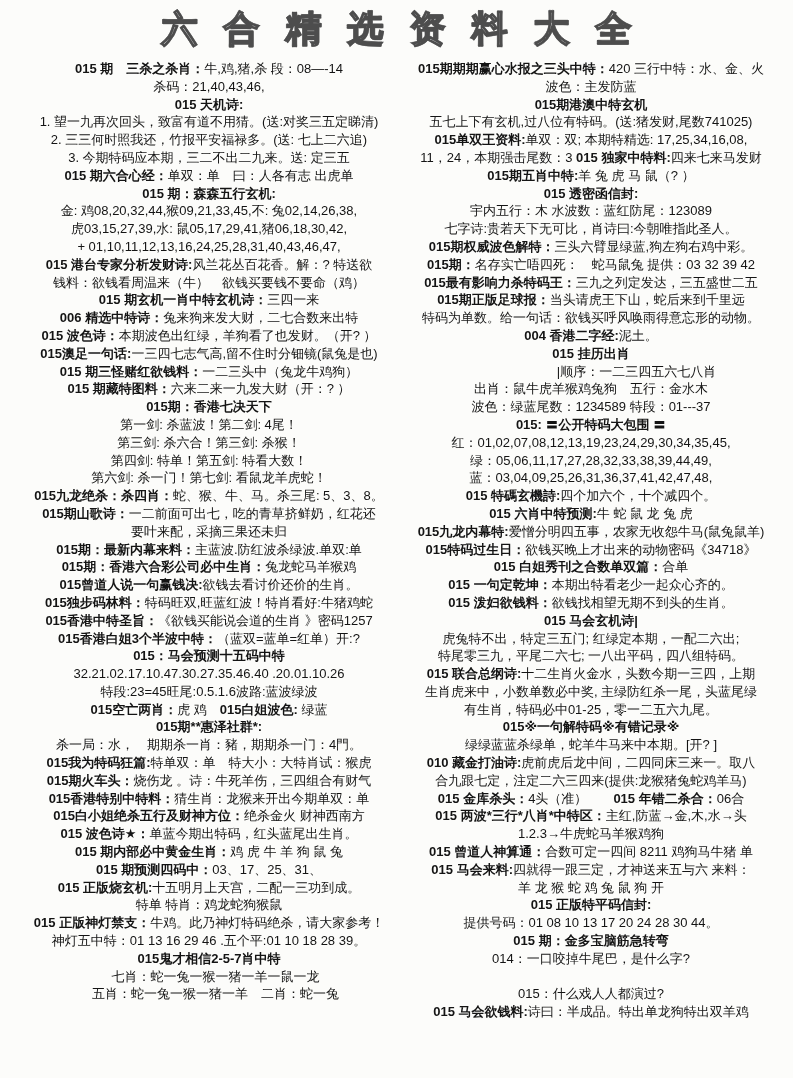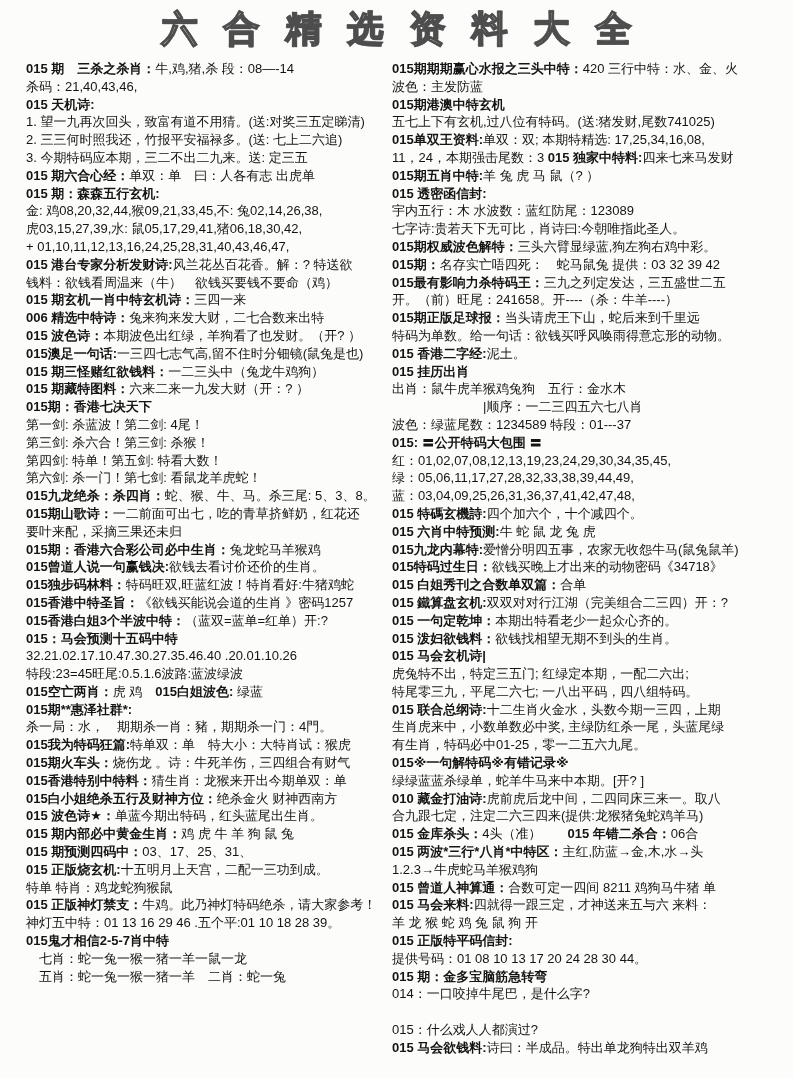--- a/index.html
+++ b/index.html
@@ -2,21 +2,21 @@
 <html><head>
 <meta charset="utf-8">
 <style>
   html,body{margin:0;padding:0;}
   body{
     width:793px;height:1078px;overflow:hidden;
     background:#fcfcfa;
     font-family:"Liberation Sans","DejaVu Sans",sans-serif;
     color:#141414;
   }
-  .page{width:793px;height:1010px;position:relative;}
+  .page{width:793px;height:1010px;position:relative;text-align:center;}
   .masthead{
     height:58px;display:flex;align-items:center;justify-content:center;
   }
   .masthead .title{
     font-size:36px;font-weight:bold;letter-spacing:26px;
     color:#ffffff;
     -webkit-text-stroke:1.4px #4d4d4d;
     text-shadow:
       1px 0 0 #8a8a8a,-1px 0 0 #8a8a8a,0 1px 0 #8a8a8a,0 -1px 0 #8a8a8a;
     white-space:nowrap;
@@ -65,20 +65,21 @@
         <div class="line"><span class="b">015 期三怪赌红欲钱料：</span><span>一二三头中（兔龙牛鸡狗）</span></div>
         <div class="line"><span class="b">015 期藏特图料：</span><span>六来二来一九发大财（开：? ）</span></div>
         <div class="line"><span class="b">015期：香港七决天下</span></div>
         <div class="line"><span>第一剑: 杀蓝波！第二剑: 4尾！</span></div>
         <div class="line"><span>第三剑: 杀六合！第三剑: 杀猴！</span></div>
         <div class="line"><span>第四剑: 特单！第五剑: 特看大数！</span></div>
         <div class="line"><span>第六剑: 杀一门！第七剑: 看鼠龙羊虎蛇！</span></div>
         <div class="line"><span class="b">015九龙绝杀：杀四肖：</span><span>蛇、猴、牛、马。杀三尾: 5、3、8。</span></div>
         <div class="line"><span class="b">015期山歌诗：</span><span>一二前面可出七，吃的青草挤鲜奶，红花还</span></div>
         <div class="line"><span>要叶来配，采摘三果还未归</span></div>
+        <div class="line"><span class="b">015期：最新内幕来料：</span><span>主蓝波.防红波杀绿波.单双:单</span></div>
         <div class="line"><span class="b">015期：香港六合彩公司必中生肖：</span><span>兔龙蛇马羊猴鸡</span></div>
         <div class="line"><span class="b">015曾道人说一句赢钱决:</span><span>欲钱去看讨价还价的生肖。</span></div>
         <div class="line"><span class="b">015独步码林料：</span><span>特码旺双,旺蓝红波！特肖看好:牛猪鸡蛇</span></div>
         <div class="line"><span class="b">015香港中特圣旨：</span><span>《欲钱买能说会道的生肖 》密码1257</span></div>
         <div class="line"><span class="b">015香港白姐3个半波中特：</span><span>（蓝双=蓝单=红单）开:?</span></div>
         <div class="line"><span class="b">015：马会预测十五码中特</span></div>
         <div class="line"><span>32.21.02.17.10.47.30.27.35.46.40 .20.01.10.26</span></div>
         <div class="line"><span>特段:23=45旺尾:0.5.1.6波路:蓝波绿波</span></div>
         <div class="line"><span class="b">015空亡两肖：</span><span>虎 鸡　</span><span class="b">015白姐波色:</span><span> 绿蓝</span></div>
         <div class="line"><span class="b">015期**惠泽社群*:</span></div>
@@ -105,38 +106,36 @@
         <div class="line"><span>五七上下有玄机,过八位有特码。(送:猪发财,尾数741025)</span></div>
         <div class="line"><span class="b">015单双王资料:</span><span>单双：双; 本期特精选: 17,25,34,16,08,</span></div>
         <div class="line"><span>11，24，本期强击尾数：3 </span><span class="b">015 独家中特料:</span><span>四来七来马发财</span></div>
         <div class="line"><span class="b">015期五肖中特:</span><span>羊 兔 虎 马 鼠（? ）</span></div>
         <div class="line"><span class="b">015 透密函信封:</span></div>
         <div class="line"><span>宇内五行：木 水波数：蓝红防尾：123089</span></div>
         <div class="line"><span>七字诗:贵若天下无可比，肖诗曰:今朝唯指此圣人。</span></div>
         <div class="line"><span class="b">015期权威波色解特：</span><span>三头六臂显绿蓝,狗左狗右鸡中彩。</span></div>
         <div class="line"><span class="b">015期：</span><span>名存实亡唔四死：　蛇马鼠兔 提供：03 32 39 42</span></div>
         <div class="line"><span class="b">015最有影响力杀特码王：</span><span>三九之列定发达，三五盛世二五</span></div>
-        <div class="line"><span>开。（前）旺尾：241658。开----（杀：牛羊----）</span></div>
         <div class="line"><span class="b">015期正版足球报：</span><span>当头请虎王下山，蛇后来到千里远</span></div>
         <div class="line"><span>特码为单数。给一句话：欲钱买呼风唤雨得意忘形的动物。</span></div>
-        <div class="line"><span class="b">015 香港二字经:</span><span>泥土。</span></div>
+        <div class="line"><span class="b">004 香港二字经:</span><span>泥土。</span></div>
         <div class="line"><span class="b">015 挂历出肖</span></div>
+        <div class="line"><span>　　　　　　　|顺序：一二三四五六七八肖</span></div>
         <div class="line"><span>出肖：鼠牛虎羊猴鸡兔狗　五行：金水木</span></div>
-        <div class="line"><span>　　　　　　　|顺序：一二三四五六七八肖</span></div>
         <div class="line"><span>波色：绿蓝尾数：1234589 特段：01---37</span></div>
         <div class="line"><span class="b">015: 〓公开特码大包围 〓</span></div>
         <div class="line"><span>红：01,02,07,08,12,13,19,23,24,29,30,34,35,45,</span></div>
         <div class="line"><span>绿：05,06,11,17,27,28,32,33,38,39,44,49,</span></div>
         <div class="line"><span>蓝：03,04,09,25,26,31,36,37,41,42,47,48,</span></div>
         <div class="line"><span class="b">015 特碼玄機詩:</span><span>四个加六个，十个减四个。</span></div>
         <div class="line"><span class="b">015 六肖中特预测:</span><span>牛 蛇 鼠 龙 兔 虎</span></div>
         <div class="line"><span class="b">015九龙内幕特:</span><span>爱憎分明四五事，农家无收怨牛马(鼠兔鼠羊)</span></div>
         <div class="line"><span class="b">015特码过生日：</span><span>欲钱买晚上才出来的动物密码《34718》</span></div>
         <div class="line"><span class="b">015 白姐秀刊之合数单双篇：</span><span>合单</span></div>
-        <div class="line"><span class="b">015 鐵算盘玄机:</span><span>双双对对行江湖（完美组合二三四）开：?</span></div>
         <div class="line"><span class="b">015 一句定乾坤：</span><span>本期出特看老少一起众心齐的。</span></div>
         <div class="line"><span class="b">015 泼妇欲钱料：</span><span>欲钱找相望无期不到头的生肖。</span></div>
         <div class="line"><span class="b">015 马会玄机诗|</span></div>
         <div class="line"><span>虎兔特不出，特定三五门; 红绿定本期，一配二六出;</span></div>
         <div class="line"><span>特尾零三九，平尾二六七; 一八出平码，四八组特码。</span></div>
         <div class="line"><span class="b">015 联合总纲诗:</span><span>十二生肖火金水，头数今期一三四，上期</span></div>
         <div class="line"><span>生肖虎来中，小数单数必中奖, 主绿防红杀一尾，头蓝尾绿</span></div>
         <div class="line"><span>有生肖，特码必中01-25，零一二五六九尾。</span></div>
         <div class="line"><span class="b">015※一句解特码※有错记录※</span></div>
         <div class="line"><span>绿绿蓝蓝杀绿单，蛇羊牛马来中本期。[开? ]</span></div>

